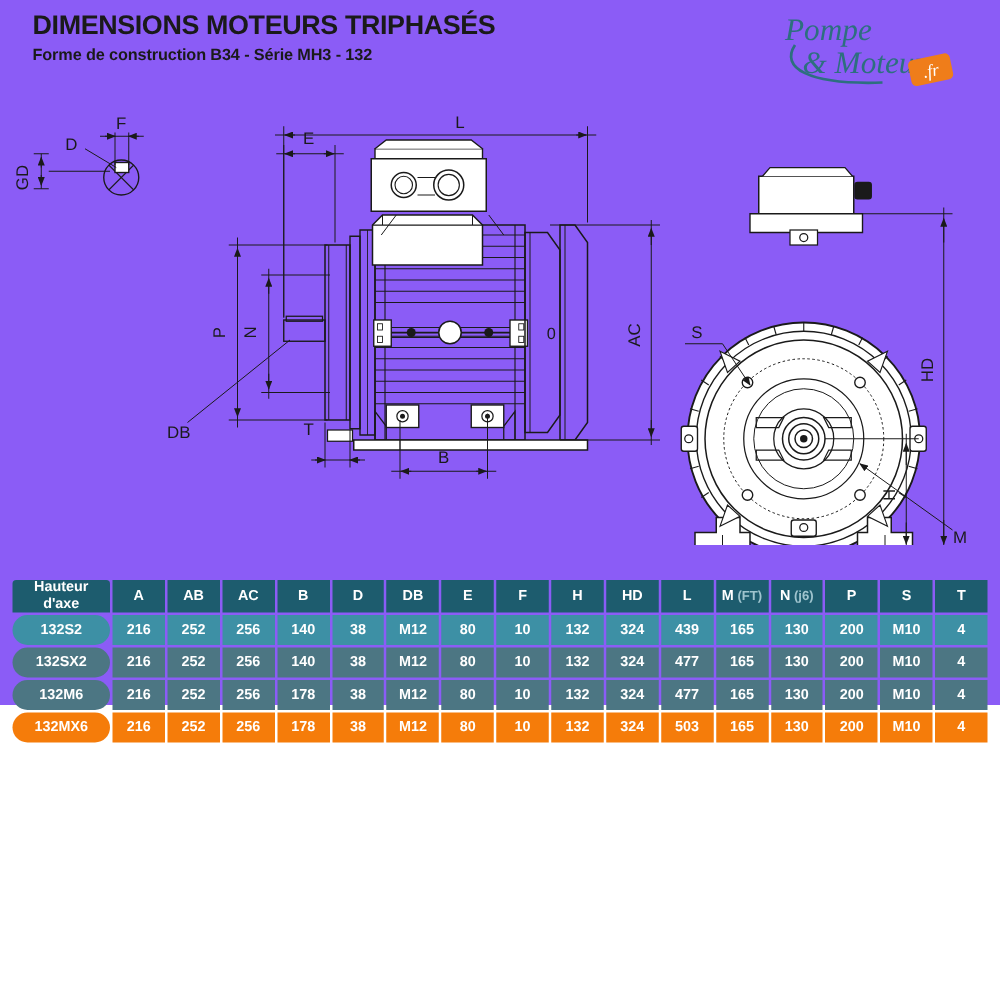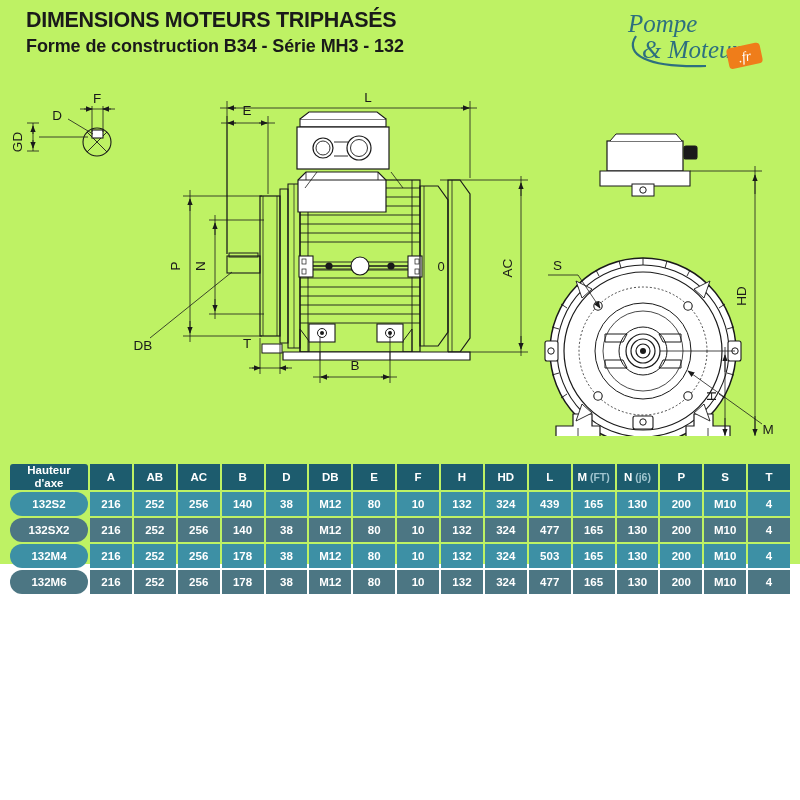--- a/index.html
+++ b/index.html
@@ -3,30 +3,30 @@
 <meta charset="utf-8">
 <style>
   * { box-sizing: border-box; }
   html, body {
     margin: 0; padding: 0;
     width: 800px; height: 800px;
     background: #ffffff;
     font-family: "Liberation Sans", sans-serif;
     overflow: hidden;
   }
-  #page { position: relative; width: 800px; height: 564px; background: #bef264; }
+  #page { position: relative; width: 800px; height: 564px; background: #8b5cf6; }
 
   
   .hdr { position: absolute; left: 26px; top: 8px; }
   .hdr h1 {
     margin: 0; font-size: 21.5px; font-weight: bold; color: #1a1a1a;
     letter-spacing: -0.3px; line-height: 1.15;
   }
   .hdr h2 {
-    margin: 3px 0 0 0; font-size: 18px; font-weight: bold; color: #1a1a1a;
+    margin: 3px 0 0 0; font-size: 13px; font-weight: bold; color: #1a1a1a;
     letter-spacing: -0.1px;
   }
 
   
   .logo { position: absolute; right: 18px; top: 6px; width: 176px; height: 66px; text-align: right; }
   .logo svg { display:block; }
 
   
   .drawing { position: absolute; left: 0; top: 76px; width: 800px; height: 360px; }
   .drawing svg { display:block; }
@@ -460,55 +460,55 @@
             <td>10</td>
             <td>132</td>
             <td>324</td>
             <td>477</td>
             <td>165</td>
             <td>130</td>
             <td>200</td>
             <td>M10</td>
             <td>4</td>
           </tr>
-          <tr class="band-a">
-            <td class="rowlabel">132M4</td>
-            <td>216</td>
-            <td>252</td>
-            <td>256</td>
-            <td>178</td>
-            <td>38</td>
-            <td>M12</td>
-            <td>80</td>
-            <td>10</td>
-            <td>132</td>
-            <td>324</td>
-            <td>503</td>
-            <td>165</td>
-            <td>130</td>
-            <td>200</td>
-            <td>M10</td>
-            <td>4</td>
-          </tr>
           <tr class="band-b">
             <td class="rowlabel">132M6</td>
             <td>216</td>
             <td>252</td>
             <td>256</td>
             <td>178</td>
             <td>38</td>
             <td>M12</td>
             <td>80</td>
             <td>10</td>
             <td>132</td>
             <td>324</td>
             <td>477</td>
             <td>165</td>
             <td>130</td>
             <td>200</td>
             <td>M10</td>
             <td>4</td>
           </tr>
+          <tr class="band-hl">
+            <td class="rowlabel">132MX6</td>
+            <td>216</td>
+            <td>252</td>
+            <td>256</td>
+            <td>178</td>
+            <td>38</td>
+            <td>M12</td>
+            <td>80</td>
+            <td>10</td>
+            <td>132</td>
+            <td>324</td>
+            <td>503</td>
+            <td>165</td>
+            <td>130</td>
+            <td>200</td>
+            <td>M10</td>
+            <td>4</td>
+          </tr>
         </tbody>
     </table>
   </div>
 
 </div>
 
 </body></html>

